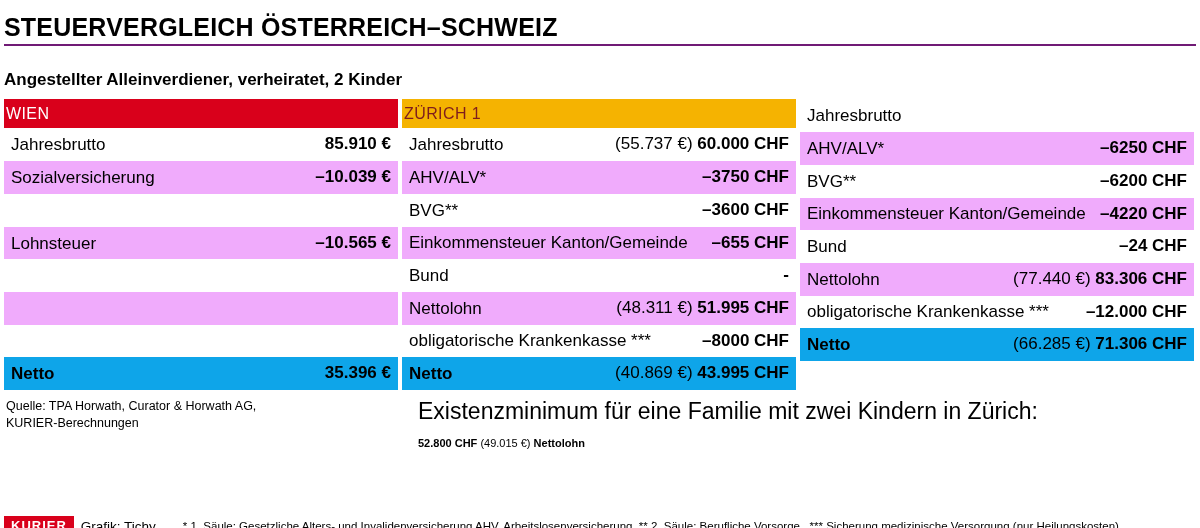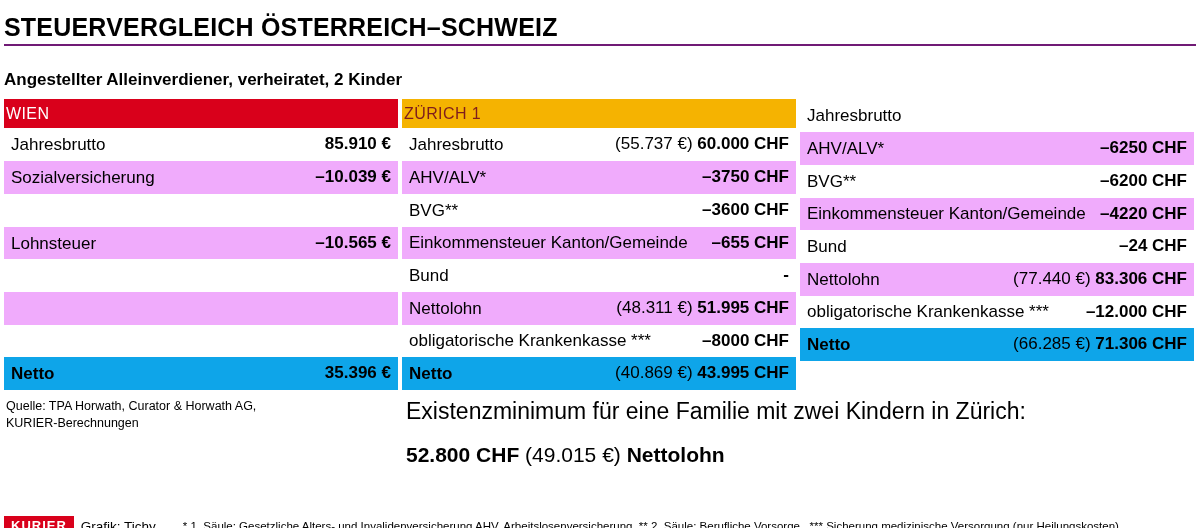--- a/index.html
+++ b/index.html
@@ -97,41 +97,41 @@
   .value .eur-paren {
     font-weight: normal;
     margin-left: 18px;
   }
 
   
   .footer {
     display: flex;
     margin-top: 8px;
     width: 1192px;
-    gap: 4px;
+    gap: 16px;
   }
   .foot-left {
     width: 394px;
     flex: 0 0 394px;
     font-size: 12.5px;
     line-height: 1.35;
     padding-left: 2px;
   }
   .foot-right {
     flex: 1;
     padding-left: 2px;
   }
   .exist-line1 {
     font-size: 23px;
     font-weight: normal;
   }
   .exist-line2 {
-    font-size: 21px;
-    font-weight: bold;
-    margin-top: 18px;
+    font-size: 11px;
+    font-weight: bold;
+    margin-top: 12px;
   }
   .exist-line2 .paren {
     font-weight: normal;
   }
 
   .bottom-bar {
     position: absolute;
     left: 4px;
     right: 4px;
     bottom: 6px;

